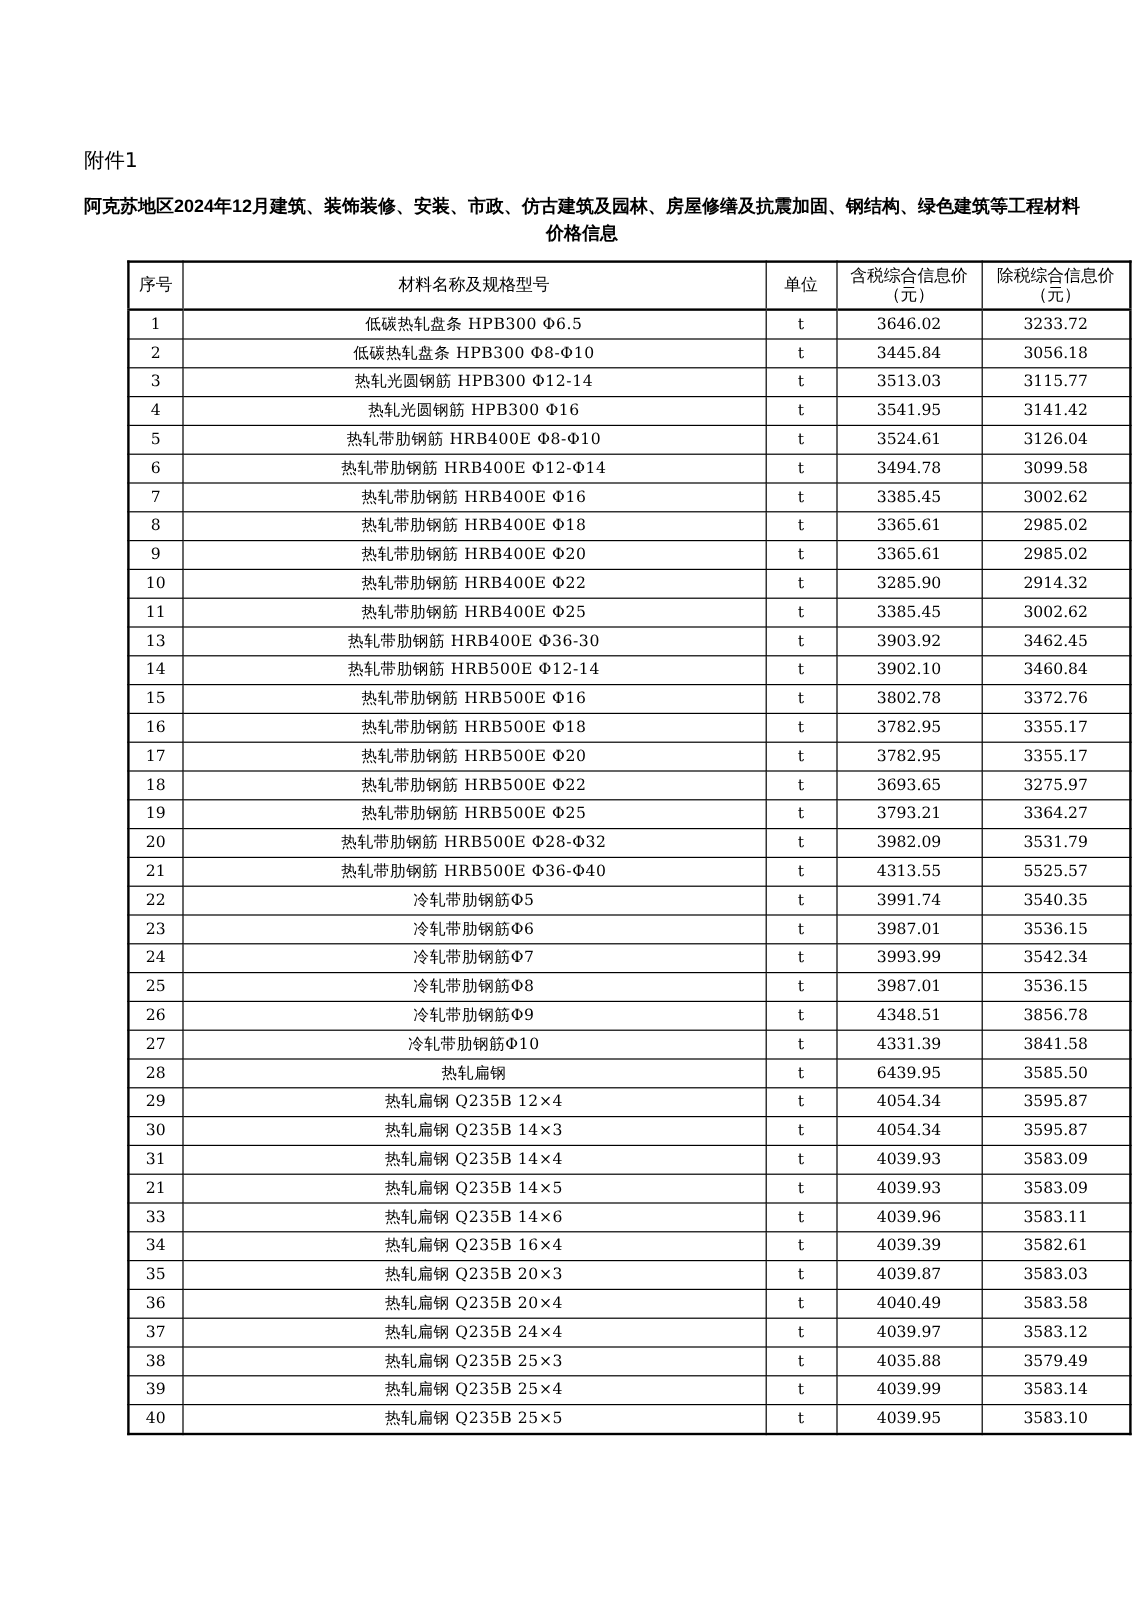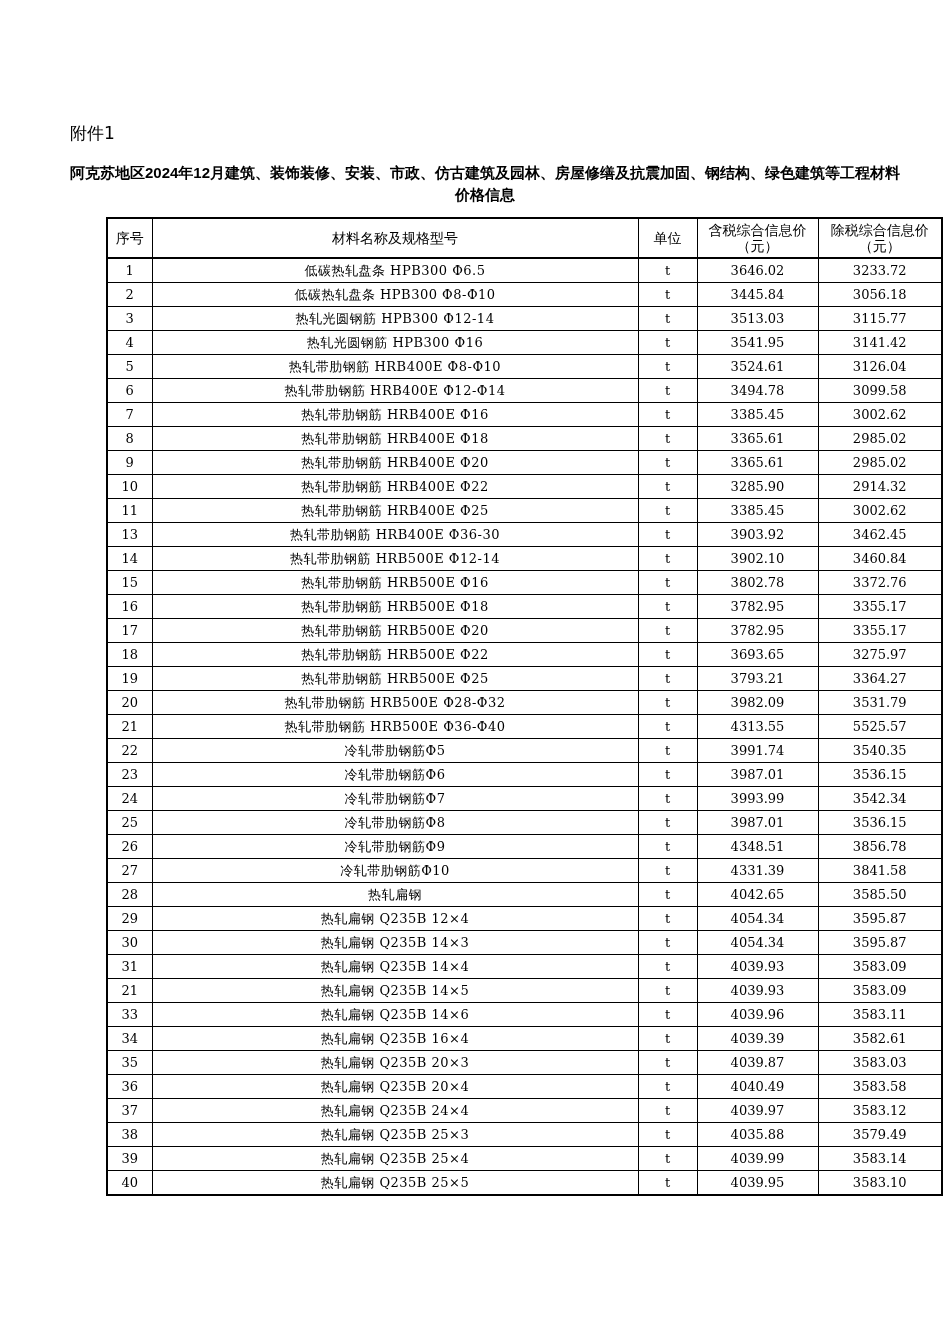--- a/index.html
+++ b/index.html
@@ -290,21 +290,21 @@
         <td>27</td>
         <td class="name">冷轧带肋钢筋Φ10</td>
         <td>t</td>
         <td>4331.39</td>
         <td>3841.58</td>
       </tr>
       <tr>
         <td>28</td>
         <td class="name">热轧扁钢</td>
         <td>t</td>
-        <td>4042.65</td>
+        <td>6439.95</td>
         <td>3585.50</td>
       </tr>
       <tr>
         <td>29</td>
         <td class="name">热轧扁钢 Q235B 12×4</td>
         <td>t</td>
         <td>4054.34</td>
         <td>3595.87</td>
       </tr>
       <tr>

